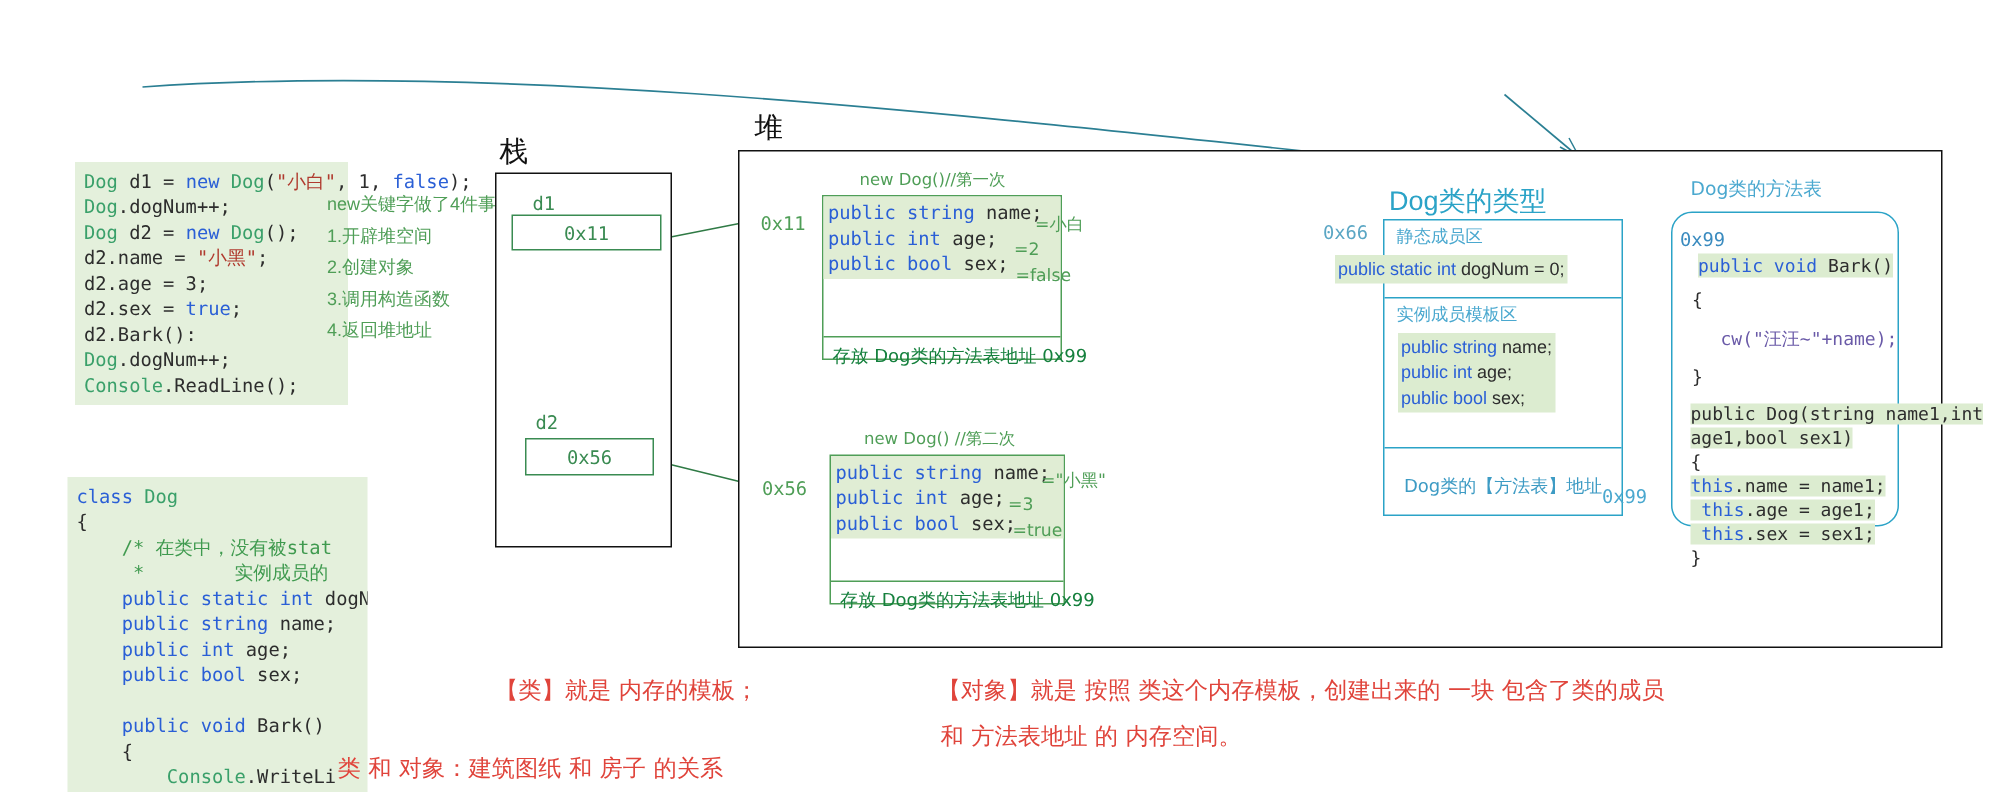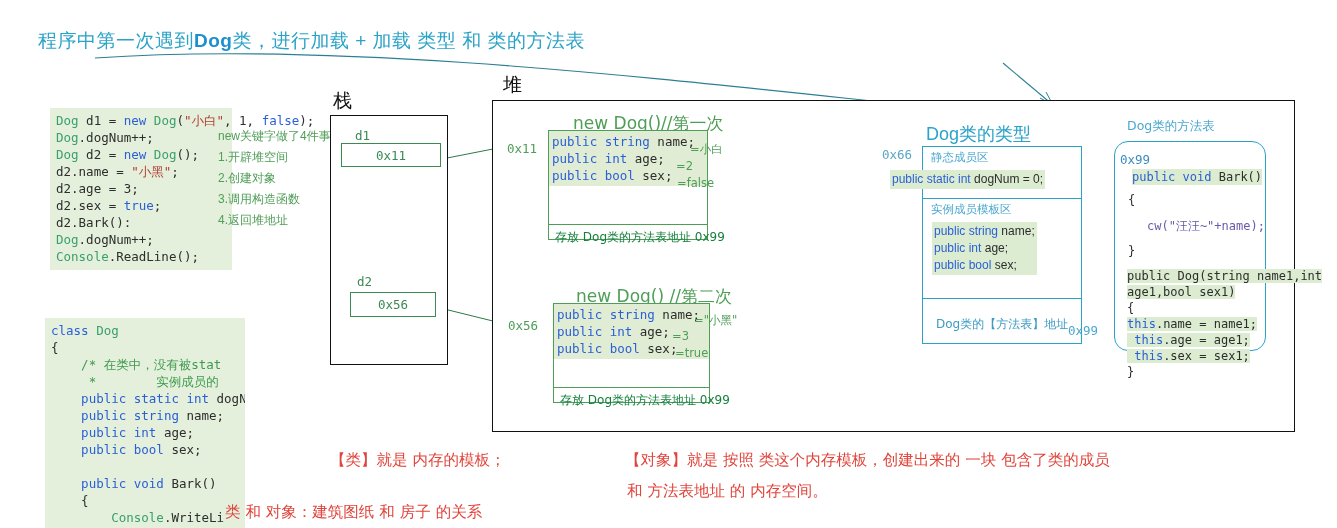--- a/index.html
+++ b/index.html
@@ -93,21 +93,21 @@
   
   #heap-box {
     left: 492px; top: 100px; width: 803px; height: 332px;
     border: 1.6px solid #111111;
     background: #ffffff;
     box-sizing: border-box;
   }
 
   
   .obj-title {
-    font-size: 17px; color: #4f9e57;
+    font-size: 11px; color: #4f9e57;
     font-family: "DejaVu Sans", sans-serif;
     white-space: nowrap;
   }
   .obj-box {
     border: 1.3px solid #4f9e57;
     background: #ffffff;
     box-sizing: border-box;
   }
   .obj-fields {
     background: #e0edd4;
@@ -230,23 +230,20 @@
   #red-class { left: 330px; top: 450px; }
   #red-obj1  { left: 625px; top: 450px; }
   #red-obj2  { left: 627px; top: 481px; }
   #red-rel   { left: 225px; top: 502px; }
 </style>
 </head>
 <body>
 
 <div class="stage">
 
-  <div class="abs title">
-    <span>程序中第一次遇到</span><span class="accent">Dog</span><span>类，进行加载 + 加载 类型 和 类的方法表</span>
-  </div>
 
   <svg class="overlay" viewBox="0 0 1337 528">
 
     <path d="M 95 58 C 380 38 760 92 1040 118" fill="none" stroke="#2b7f93" stroke-width="1.1"></path>
     <path d="M 1040 118 L 1018 109 M 1040 118 L 1024 125" fill="none" stroke="#2b7f93" stroke-width="1.1"></path>
 
     <path d="M 1003 63 L 1053 105" fill="none" stroke="#2b7f93" stroke-width="1.1"></path>
     <path d="M 1053 105 L 1040 98 M 1053 105 L 1046 92" fill="none" stroke="#2b7f93" stroke-width="1.0"></path>
 
     <path d="M 437 160 L 503 147" fill="none" stroke="#2f7a45" stroke-width="1.0"></path>

